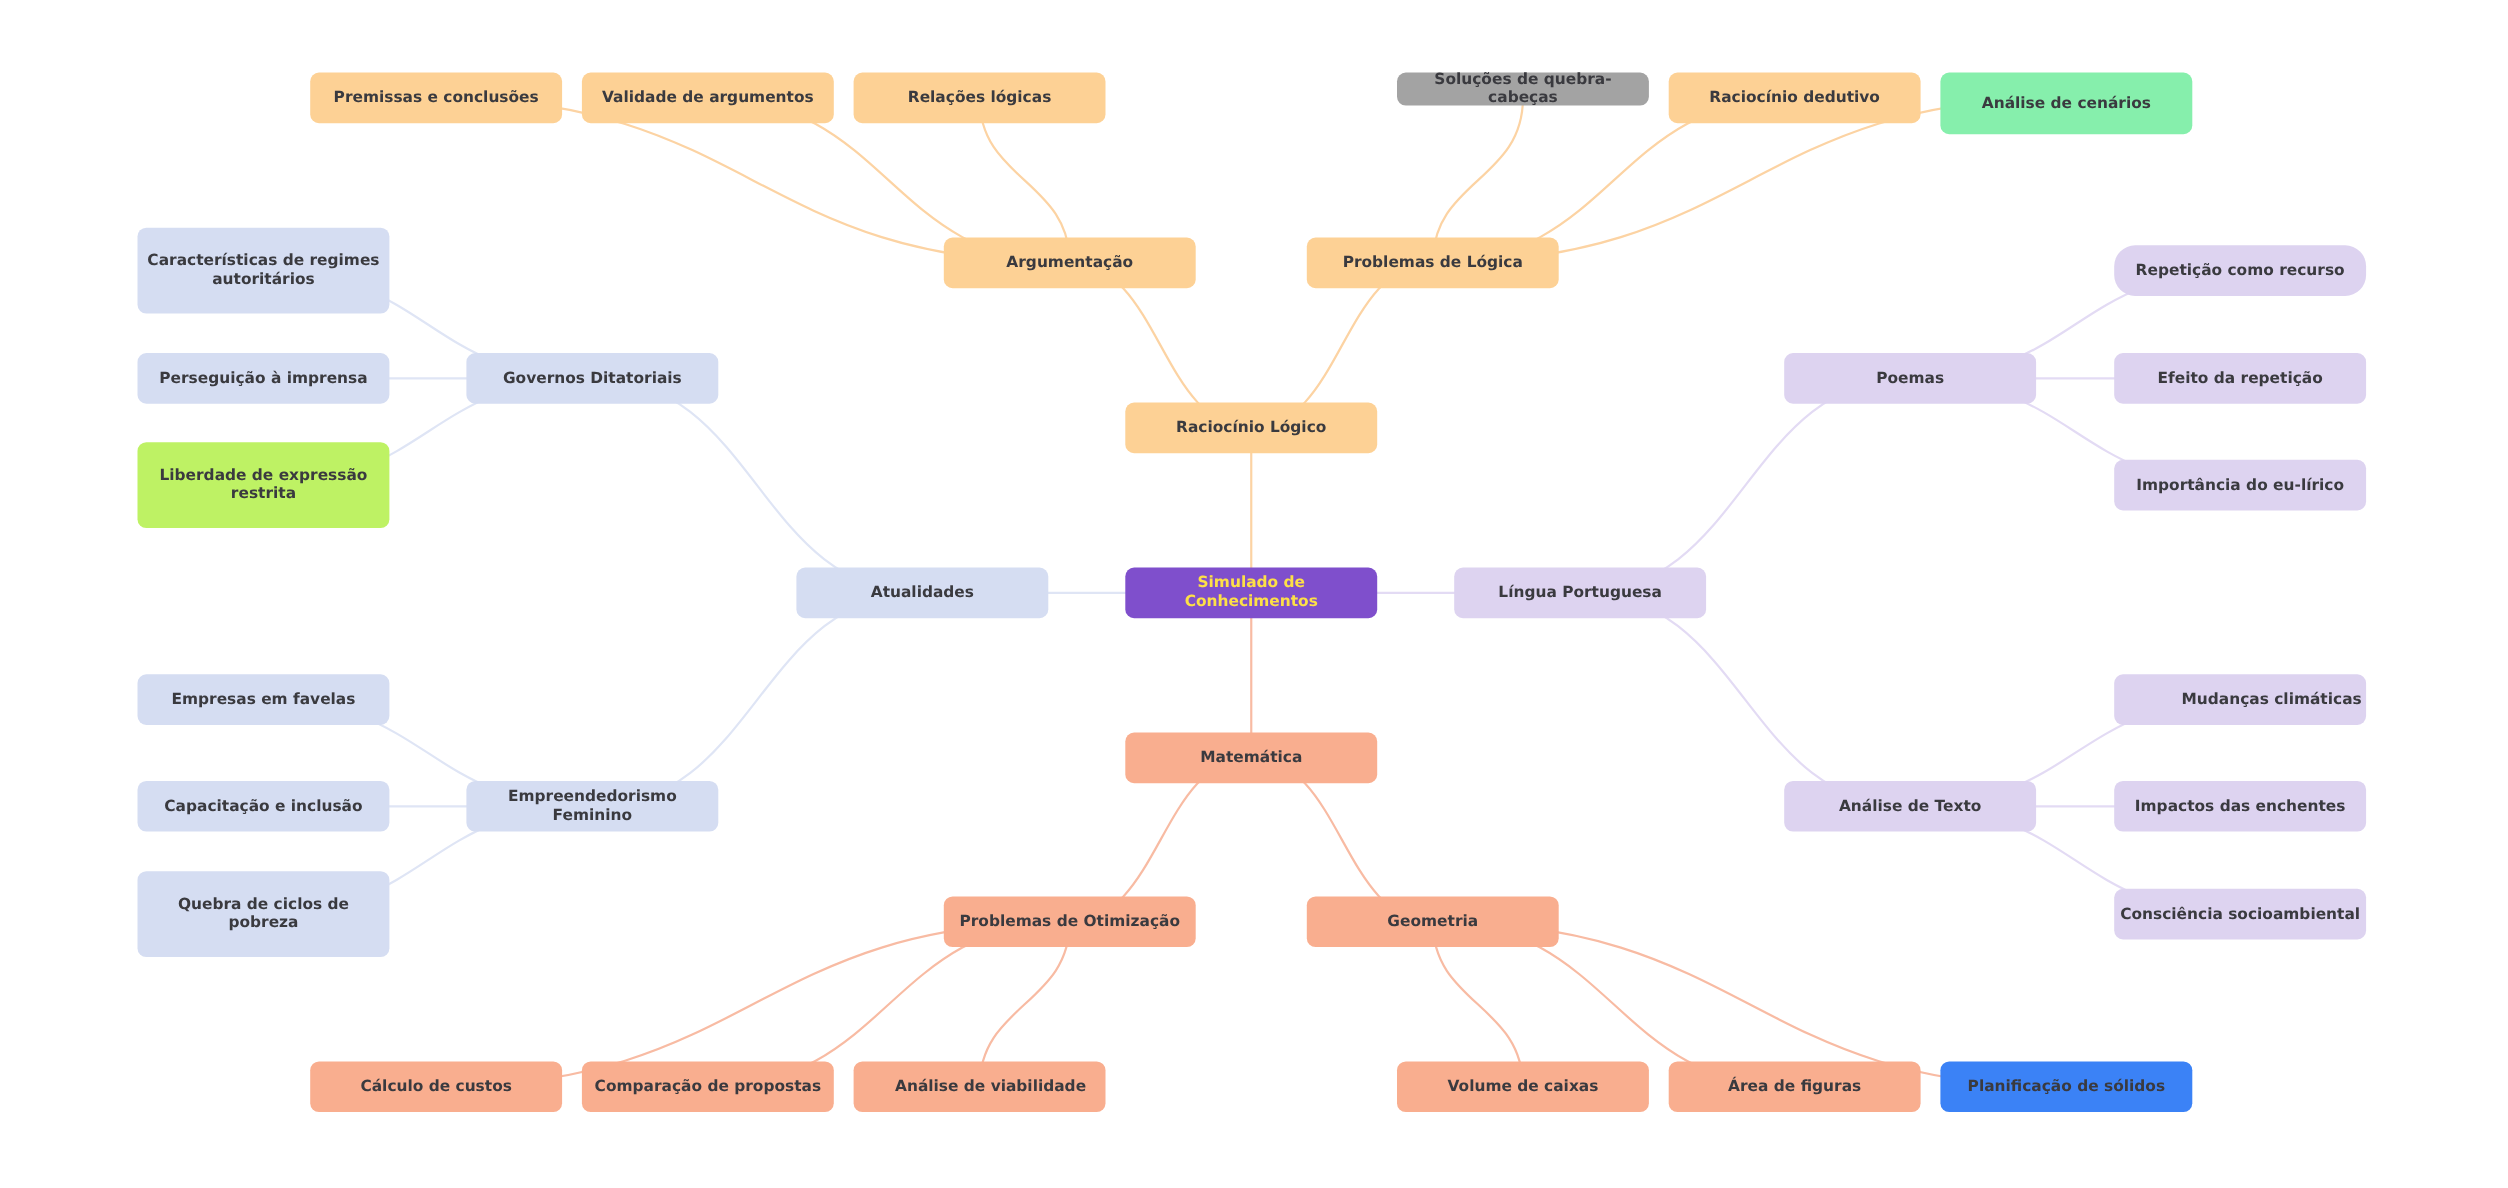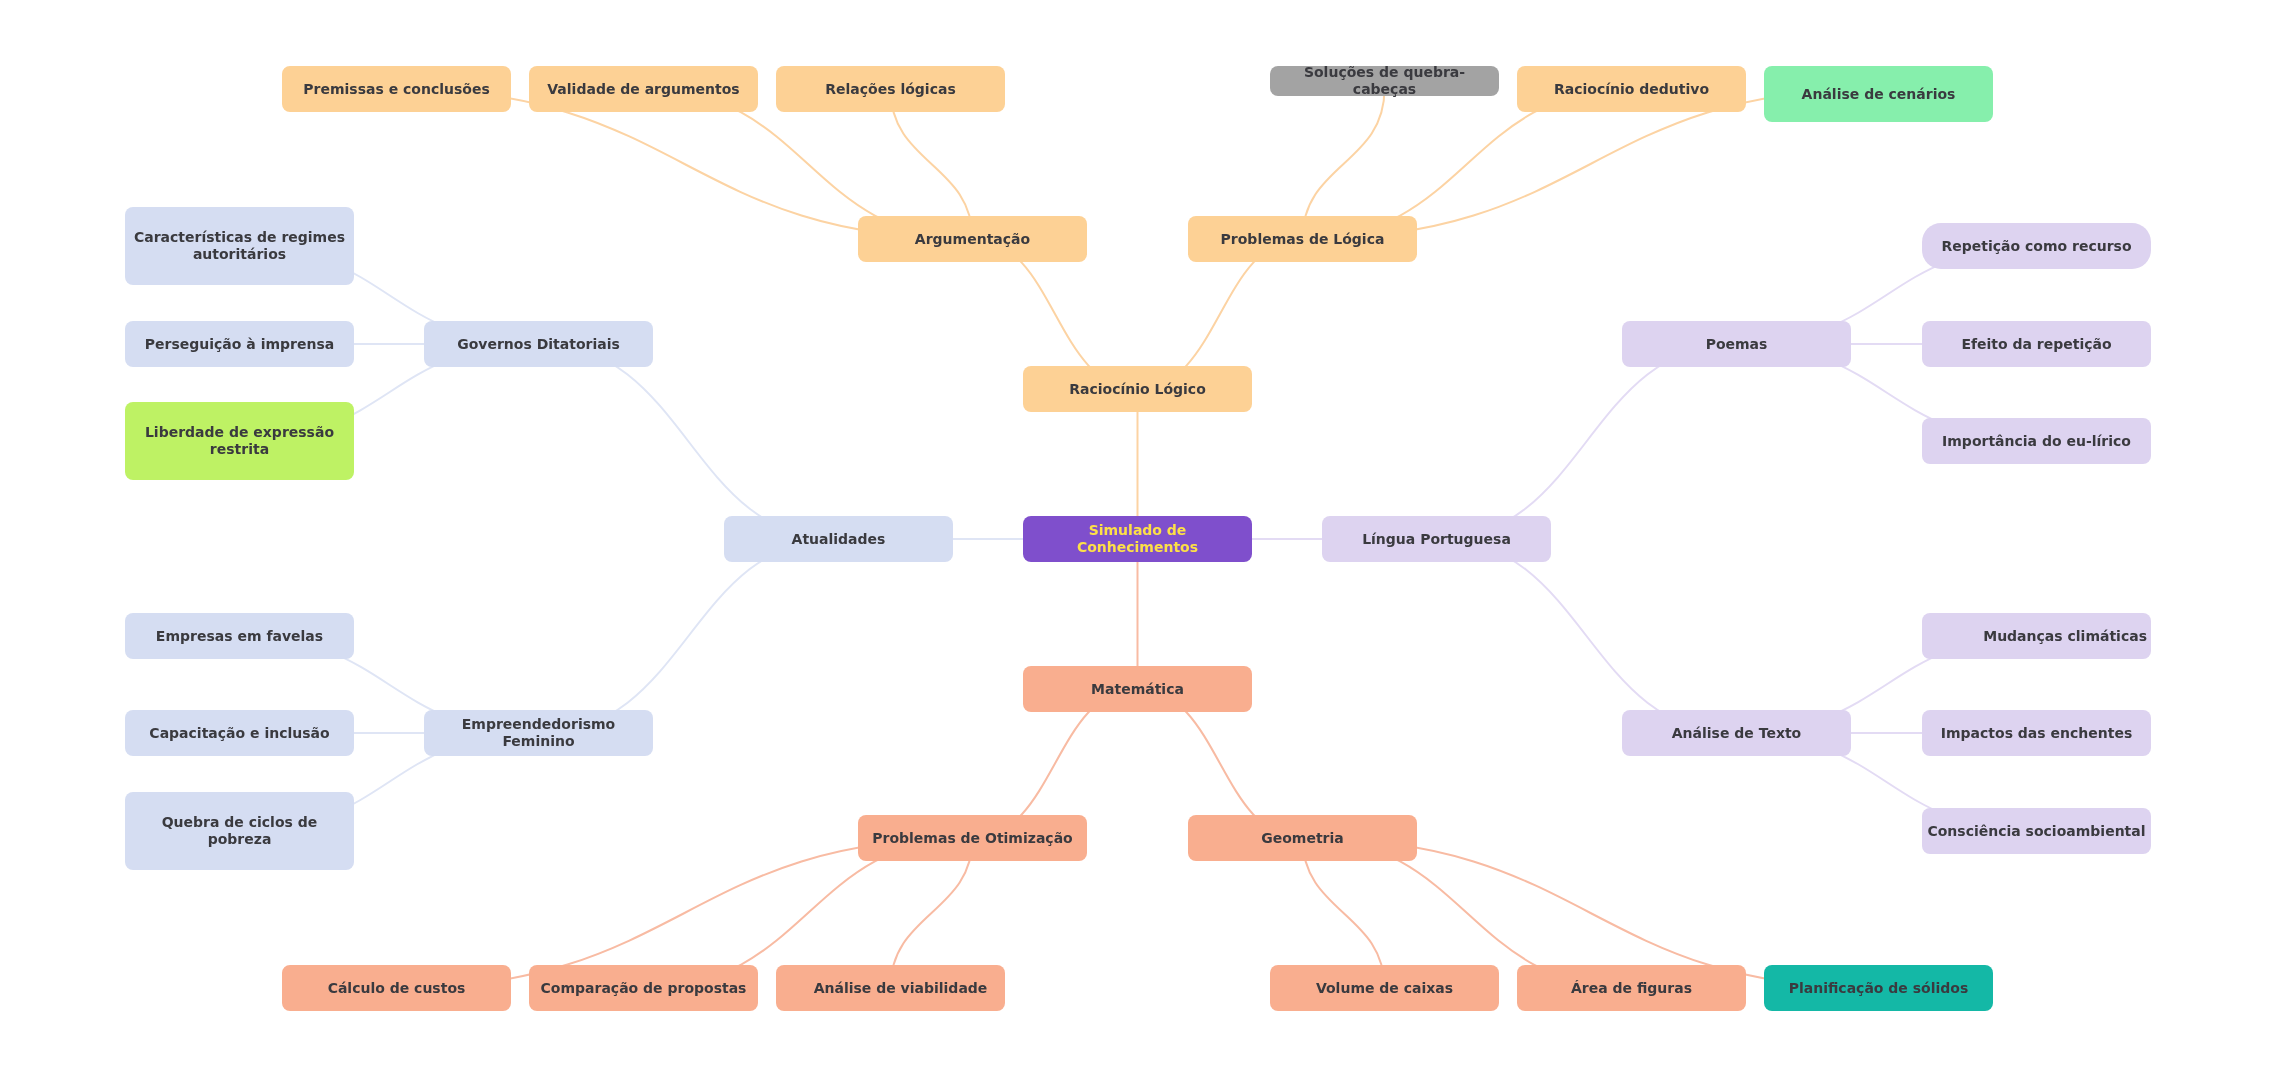--- a/index.html
+++ b/index.html
@@ -156,16 +156,16 @@
     </div>
     <div class="node" style="left: 1188px; top: 815px; width: 229px; height: 46px; background: rgb(249, 174, 143);">
       <span>Geometria</span>
     </div>
     <div class="node" style="left: 1270px; top: 965px; width: 229px; height: 46px; background: rgb(249, 174, 143);">
       <span>Volume de caixas</span>
     </div>
     <div class="node" style="left: 1517px; top: 965px; width: 229px; height: 46px; background: rgb(249, 174, 143);">
       <span>Área de figuras</span>
     </div>
-    <div class="node" style="left: 1764px; top: 965px; width: 229px; height: 46px; background: #14b8a6;">
+    <div class="node" style="left: 1764px; top: 965px; width: 229px; height: 46px; background: #3b82f6;">
       <span>Planificação de sólidos</span>
     </div>
   </div>
 
 </body></html>

